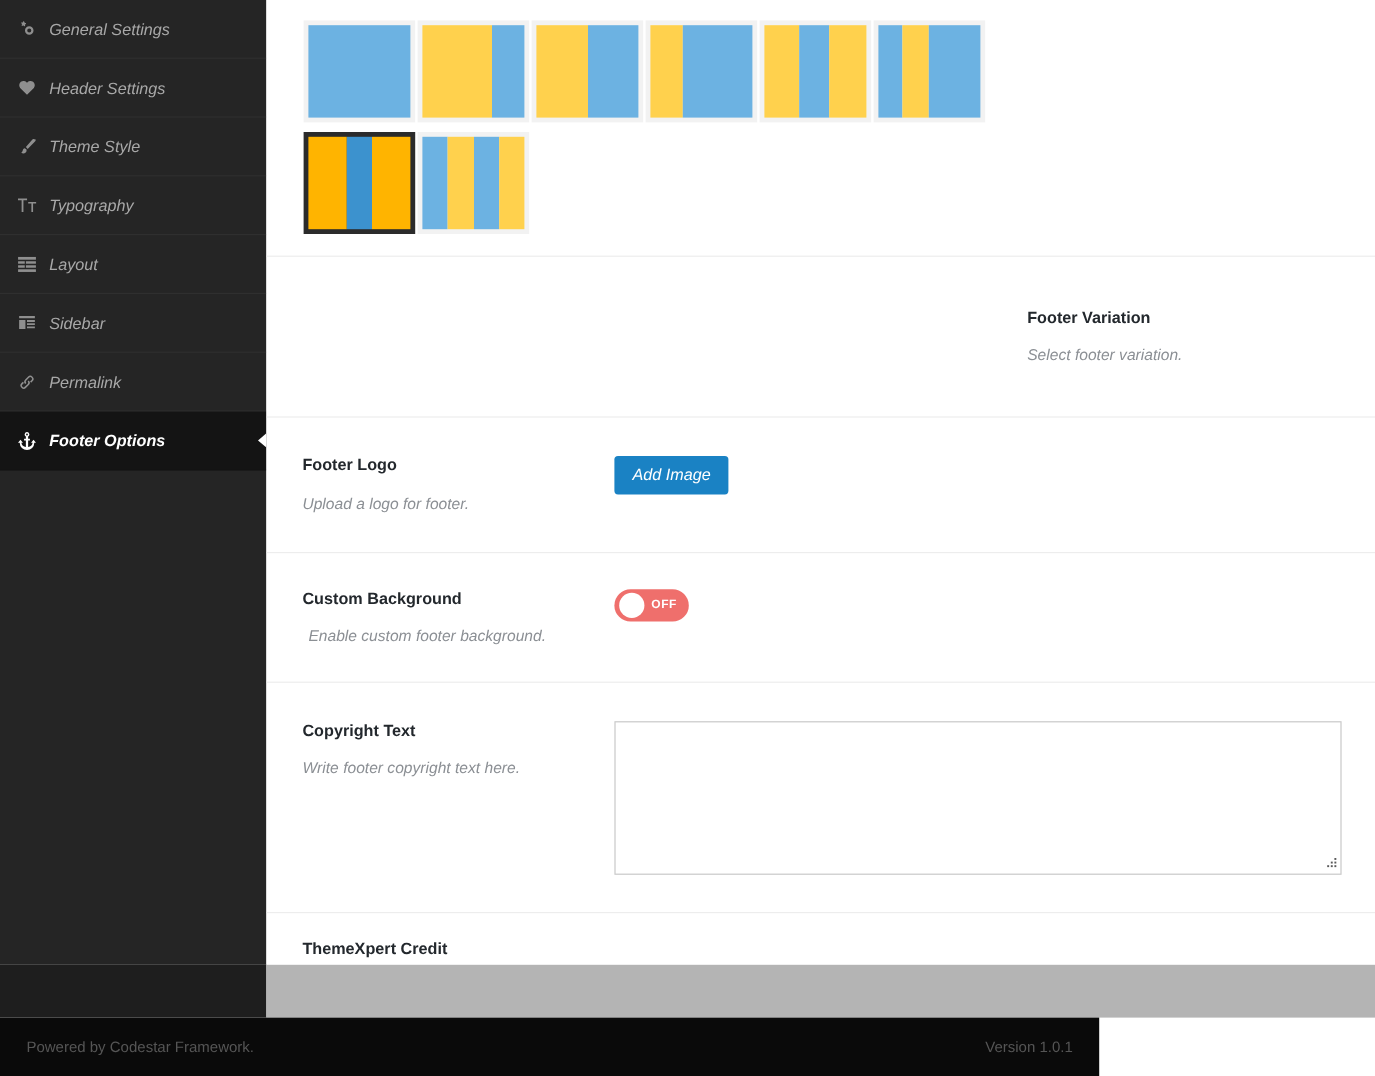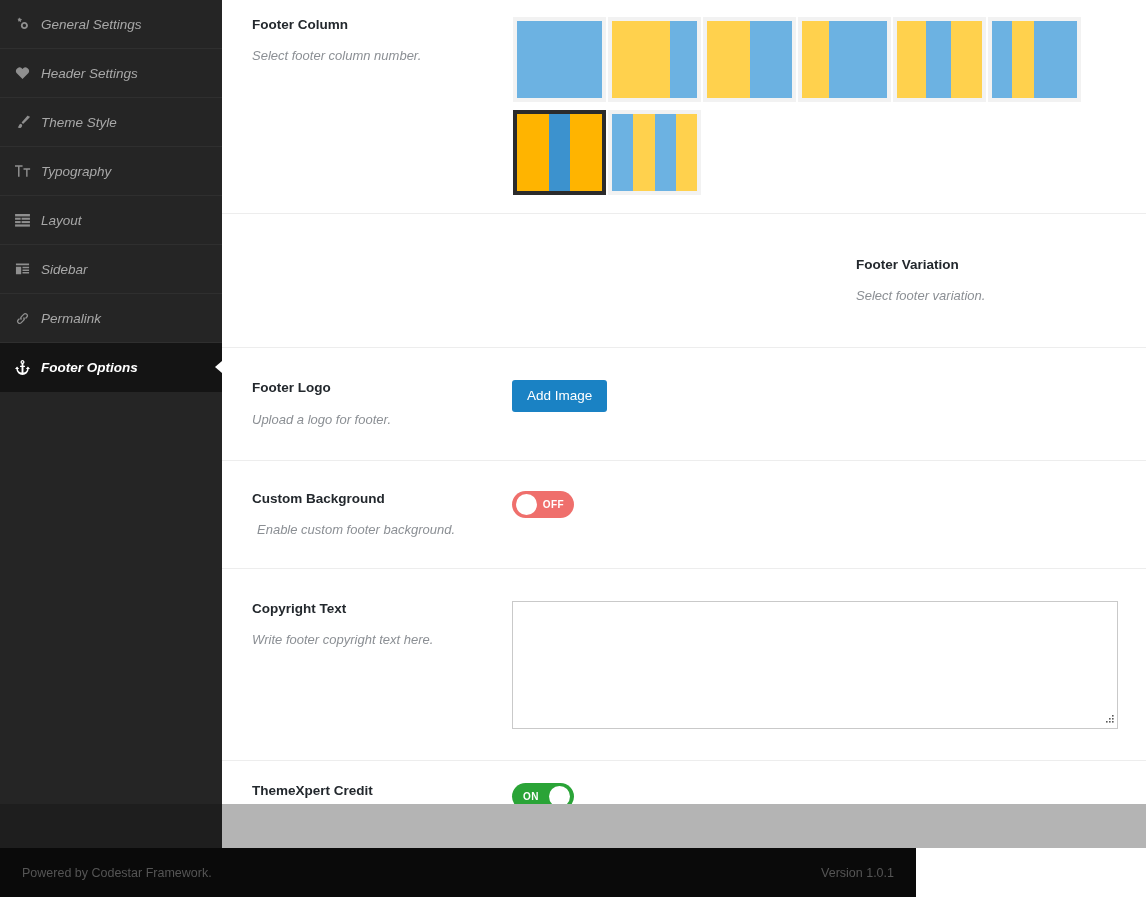--- a/index.html
+++ b/index.html
@@ -154,20 +154,21 @@
     display: inline-block;
     background: #1a82c4;
     color: #ffffff;
     border: none;
     font-size: 13.5px;
     font-family: "Liberation Sans", sans-serif;
     padding: 9px 15px;
     border-radius: 3px;
     cursor: pointer;
     line-height: 1;
+    font-style: italic;
   }
 
   
   .toggle {
     position: relative;
     display: inline-flex;
     align-items: center;
     width: 62px;
     height: 27px;
     border-radius: 14px;
@@ -338,24 +339,20 @@
           </span>
           <span class="nav-label">Footer Options</span>
           <span class="active-caret"></span>
         </div>
       </div>
   </nav>
 
   <main class="content">
 
     <section class="field f-column">
-      <div class="field-title">
-        <div class="ftitle">Footer Column</div>
-        <div class="fdesc">Select footer column number.</div>
-      </div>
       <div class="field-body">
         <div class="swatches" id="swatch-list">
             <div class="swatch">
               <div class="cols">
                 <div class="col b" style="width: 100%;"></div>
               </div>
             </div>
             <div class="swatch">
               <div class="cols">
                 <div class="col y" style="width: 68%;"></div>
@@ -456,26 +453,20 @@
             </g>
           </svg>
         </div>
       </div>
     </section>
 
     <section class="field f-credit">
       <div class="field-title">
         <div class="ftitle">ThemeXpert Credit</div>
       </div>
-      <div class="field-body">
-        <div class="toggle on">
-          <span class="tlabel">ON</span>
-          <span class="knob"></span>
-        </div>
-      </div>
     </section>
 
   </main>
 
   <div class="dark-left-strip"></div>
   <div class="grey-overlay"></div>
 
   <footer class="bottombar">
     <span>Powered by Codestar Framework.</span>
     <span>Version 1.0.1</span>

